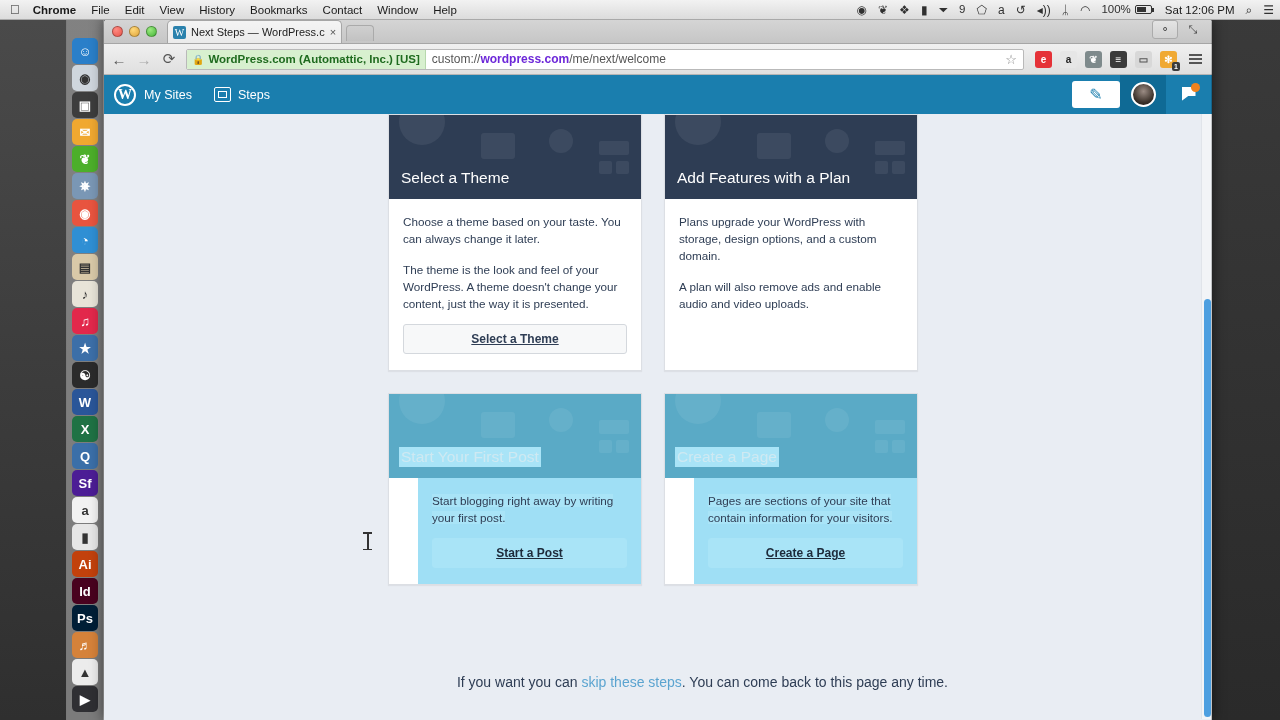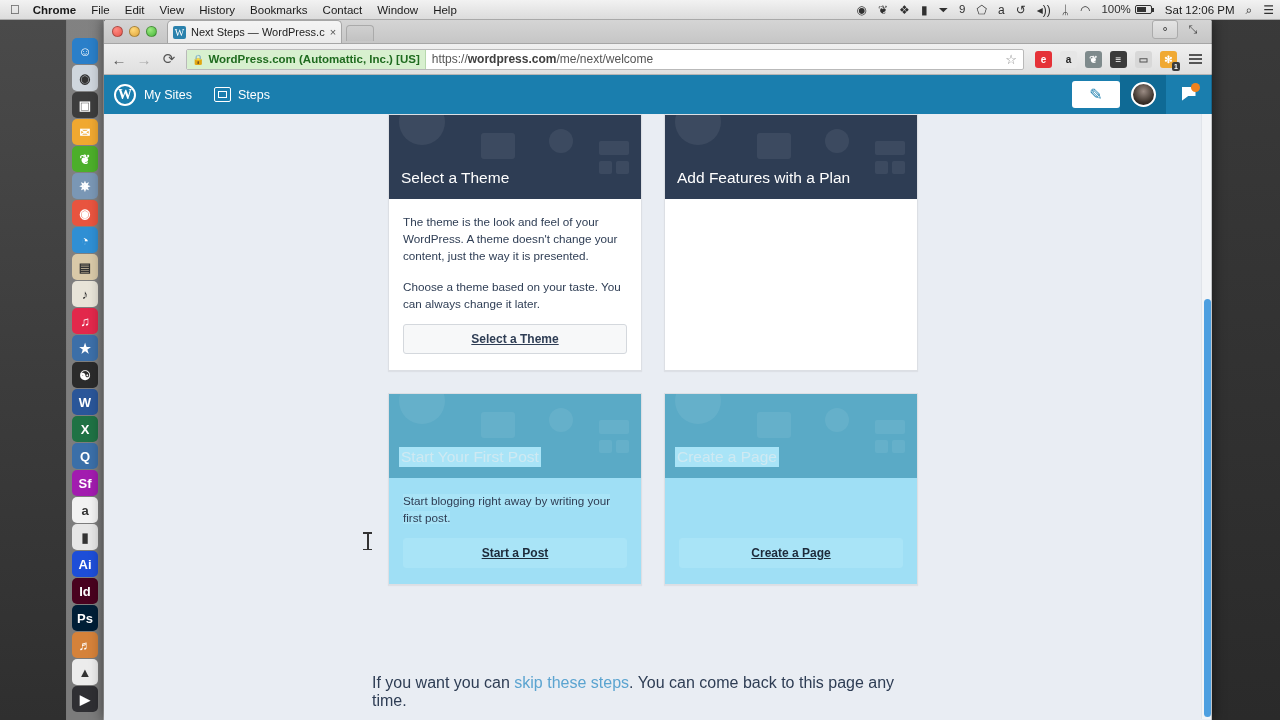--- a/index.html
+++ b/index.html
@@ -116,21 +116,21 @@
     flex: 1 1 auto; height: 21px; background: #fff; border: 1px solid #b9b9b9;
     border-radius: 2px; display: flex; align-items: center; font-size: 12px; overflow: hidden;
   }
   .omnibox .sec {
     display: flex; align-items: center; gap: 4px; background: #d8f0cf;
     height: 100%; padding: 0 5px; color: #1f6b1f; font-weight: bold; font-size: 11.5px;
     border-right: 1px solid #b7d8ad;
   }
   .lock { font-size: 10px; }
   .omnibox .url { padding: 0 6px; color: #555; white-space: nowrap; }
-  .omnibox .url b { color: #404040; font-weight: bold; }
+  .omnibox .url b { color: #6d28d9; font-weight: bold; }
   .omnibox .star { margin-left: auto; padding: 0 6px; color: #888; font-size: 13px; }
   .ext-row { display: flex; align-items: center; gap: 8px; padding-left: 2px; }
   .ext {
     width: 17px; height: 17px; border-radius: 3px; font-size: 10px; font-weight: bold;
     display: flex; align-items: center; justify-content: center; color: #fff; position: relative;
   }
   .ext .badge {
     position: absolute; right: -3px; bottom: -3px; background: #3b3b3b; color: #fff;
     font-size: 7px; padding: 0 2px; border-radius: 2px; line-height: 9px;
   }
@@ -205,29 +205,29 @@
     background: #f7f8f9; border: 1px solid #d4d8dd; border-radius: 3px;
     font-size: 12px; color: #2e3d54; font-weight: bold;
   }
 
   
   .card.selected .card-head { background: #5aaac6; }
   .card.selected .card-title {
     background: #a9e4f7; color: #cfe9f2; padding: 1px 2px; margin: -1px -2px;
   }
   .card.selected .card-body,
-  .card.selected .card-foot { background: #9fdff5; }
+  .card.selected .card-foot { background: #9fdff5; margin-left: 29px; }
   .card.selected .card-body p { background: transparent; }
   .card.selected .card-body p span.sel { background: #a9e4f7; }
   .card.selected .card-btn { background: #a9e4f7; border-color: #a9e4f7; color: #1d2a3a; }
   .card.selected .card-foot { padding-left: 14px; padding-right: 14px; }
 
   .skipline {
-    position: absolute; left: 268px; top: 560px; width: 560px;
-    font-size: 16px; color: #2e3d54;
+    position: absolute; left: 284px; top: 560px; width: 560px;
+    font-size: 14px; color: #2e3d54; text-align: right;
   }
   .skipline a { color: #5ba4d0; text-decoration: none; }
 
   
   .caret {
     position: absolute; left: 259px; top: 418px; width: 9px; height: 18px; z-index: 5;
   }
   .caret::before, .caret::after {
     content: ""; position: absolute; left: 0; width: 9px; height: 1.5px; background: #333;
   }
@@ -299,24 +299,24 @@
       <div class="dock-icon" style="background: rgb(232, 84, 63);">◉</div>
       <div class="dock-icon" style="background: rgb(47, 143, 212);">◔</div>
       <div class="dock-icon" style="background: rgb(217, 201, 168); color: rgb(51, 51, 51);">▤</div>
       <div class="dock-icon" style="background: rgb(232, 228, 216); color: rgb(51, 51, 51);">♪</div>
       <div class="dock-icon" style="background: rgb(226, 40, 75);">♫</div>
       <div class="dock-icon" style="background: rgb(60, 111, 168);">★</div>
       <div class="dock-icon" style="background: rgb(43, 43, 43);">☯</div>
       <div class="dock-icon" style="background: rgb(42, 86, 153);">W</div>
       <div class="dock-icon" style="background: rgb(31, 114, 68);">X</div>
       <div class="dock-icon" style="background: rgb(59, 111, 168);">Q</div>
-      <div class="dock-icon" style="background: #a21caf;">Sf</div>
+      <div class="dock-icon" style="background: #4c1d95;">Sf</div>
       <div class="dock-icon" style="background: rgb(242, 242, 242); color: rgb(51, 51, 51);">a</div>
       <div class="dock-icon" style="background: rgb(230, 230, 230); color: rgb(51, 51, 51);">▮</div>
-      <div class="dock-icon" style="background: #1d4ed8;">Ai</div>
+      <div class="dock-icon" style="background: #c2410c;">Ai</div>
       <div class="dock-icon" style="background: rgb(73, 2, 31);">Id</div>
       <div class="dock-icon" style="background: rgb(0, 30, 54);">Ps</div>
       <div class="dock-icon" style="background: rgb(213, 130, 58);">♬</div>
       <div class="dock-icon" style="background: rgb(236, 236, 236); color: rgb(51, 51, 51);">▲</div>
       <div class="dock-icon" style="background: rgb(47, 47, 51);">▶</div>
       <div class="dock-sep"></div>
     </div>
 
   <div class="win">
 
@@ -341,21 +341,21 @@
     <div class="toolbar">
       <span class="nav-btn">←</span>
       <span class="nav-btn dim">→</span>
       <span class="nav-btn">⟳</span>
       <div class="omnibox">
         <span class="sec">
           <span class="lock">🔒</span>
           <span>WordPress.com (Automattic, Inc.) [US]</span>
         </span>
         <span class="url">
-          <span>https://</span><b>wordpress.com</b><span>/me/next/welcome</span>
+          <span>custom://</span><b>wordpress.com</b><span>/me/next/welcome</span>
         </span>
         <span class="star">☆</span>
       </div>
       <span class="ext-row" id="ext-row">
           <span class="ext" style="background: rgb(229, 50, 56);">e</span>
           <span class="ext" style="background: rgb(230, 230, 230); color: rgb(34, 34, 34);">a</span>
           <span class="ext" style="background: rgb(126, 138, 140);">❦</span>
           <span class="ext" style="background: rgb(58, 58, 58);">≡</span>
           <span class="ext" style="background: rgb(216, 216, 216); color: rgb(85, 85, 85);">▭</span>
           <span class="ext" style="background: rgb(240, 169, 51);">✻<span class="badge">1</span></span>
@@ -400,37 +400,41 @@
             <div class="card-head">
               <span class="deco d1"></span>
               <span class="deco d2"></span>
               <span class="deco d3"></span>
               <span class="deco d4"></span>
               <span class="deco d5"></span>
               <span class="deco d6"></span>
               <h2 class="card-title">Select a Theme</h2>
             </div>
             <div class="card-body">
+              <p><span>Choose a theme based on your taste. You can always change it later.</span></p>
               <p><span>The theme is the look and feel of your WordPress. A theme doesn't change your content, just the way it is presented.</span></p>
-              <p><span>Choose a theme based on your taste. You can always change it later.</span></p>
             </div>
             <div class="card-foot">
               <a class="card-btn" href="#">Select a Theme</a>
             </div>
           </div>
           <div class="card">
             <div class="card-head">
               <span class="deco d1"></span>
               <span class="deco d2"></span>
               <span class="deco d3"></span>
               <span class="deco d4"></span>
               <span class="deco d5"></span>
               <span class="deco d6"></span>
               <h2 class="card-title">Add Features with a Plan</h2>
             </div>
+            <div class="card-body">
+              <p><span>Plans upgrade your WordPress with storage, design options, and a custom domain.</span></p>
+              <p><span>A plan will also remove ads and enable audio and video uploads.</span></p>
+            </div>
           </div>
           <div class="card selected">
             <div class="card-head">
               <span class="deco d1"></span>
               <span class="deco d2"></span>
               <span class="deco d3"></span>
               <span class="deco d4"></span>
               <span class="deco d5"></span>
               <span class="deco d6"></span>
               <h2 class="card-title">Start Your First Post</h2>
@@ -446,20 +450,21 @@
             <div class="card-head">
               <span class="deco d1"></span>
               <span class="deco d2"></span>
               <span class="deco d3"></span>
               <span class="deco d4"></span>
               <span class="deco d5"></span>
               <span class="deco d6"></span>
               <h2 class="card-title">Create a Page</h2>
             </div>
             <div class="card-body">
+              <p><span class="sel">Pages are sections of your site that contain information for your visitors.</span></p>
             </div>
             <div class="card-foot">
               <a class="card-btn" href="#">Create a Page</a>
             </div>
           </div>
         </div>
 
       <div class="skipline">
         <span>If you want you can </span><a href="#">skip these steps</a><span>. You can come back to this page any time.</span>
       </div>

